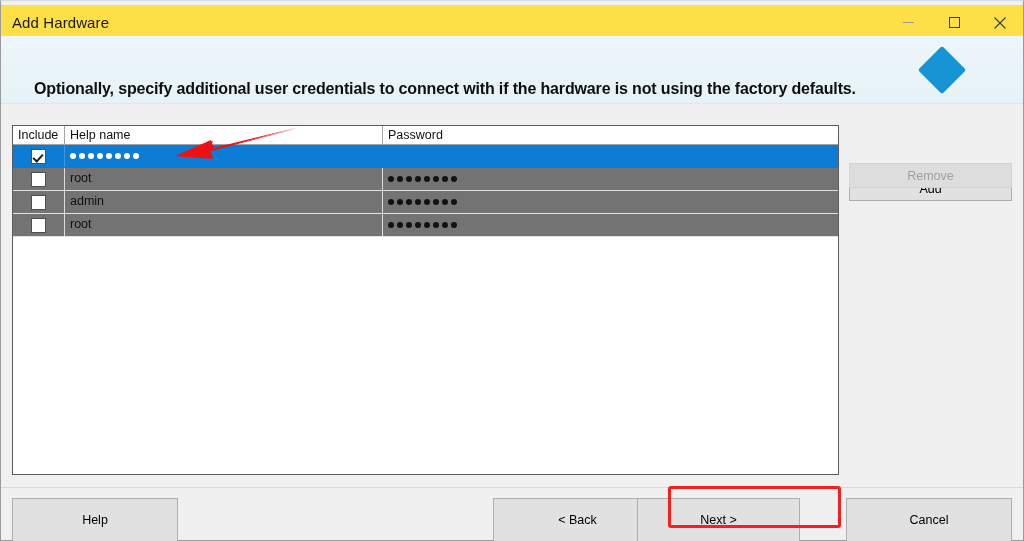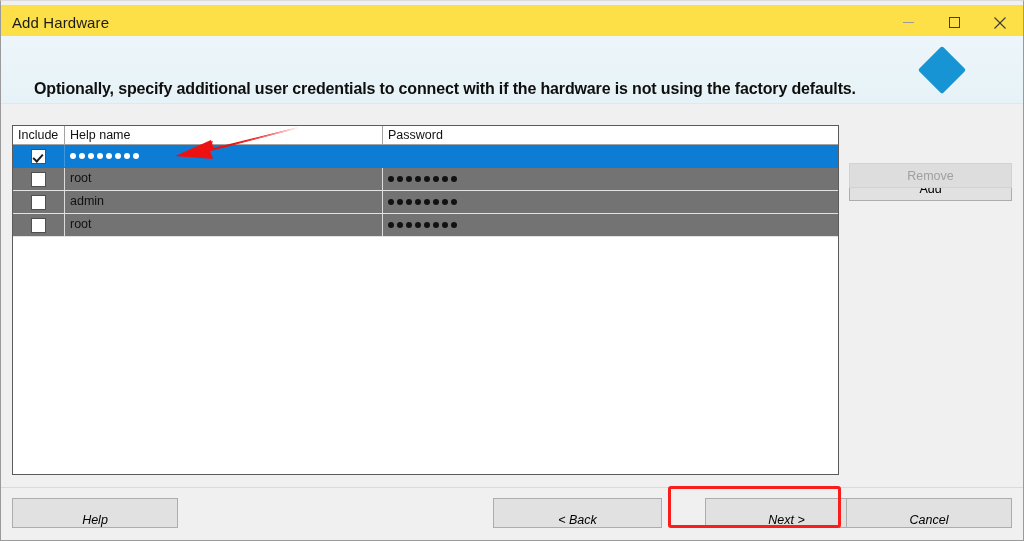--- a/index.html
+++ b/index.html
@@ -244,34 +244,33 @@
     top: 486px;
     width: 1022px;
     height: 53px;
     background: #f0f0f0;
     border-top: 1px solid #dadada;
     box-sizing: border-box;
   }
   .foot-btn {
     position: absolute;
     top: 10px;
-    height: 30px;
+    height: 44px;
     font-size: 12.5px;
     font-family: "Liberation Sans", sans-serif;
     background: #e1e1e1;
     border: 1px solid #adadad;
     color: #000000;
     box-sizing: border-box;
     cursor: default;
     padding: 14px;
-    font-style: italic;
   }
   #btn-help   { left: 11px;  width: 166px; }
   #btn-back   { left: 492px; width: 169px; }
-  #btn-next   { left: 704px; width: 163px; }
+  #btn-next   { left: 636px; width: 163px; }
   #btn-cancel { left: 845px; width: 166px; }
 
   
   #next-highlight {
     position: absolute;
     left: 667px;
     top: 485px;
     width: 173px;
     height: 42px;
     border: 3px solid #fb1c1c;

